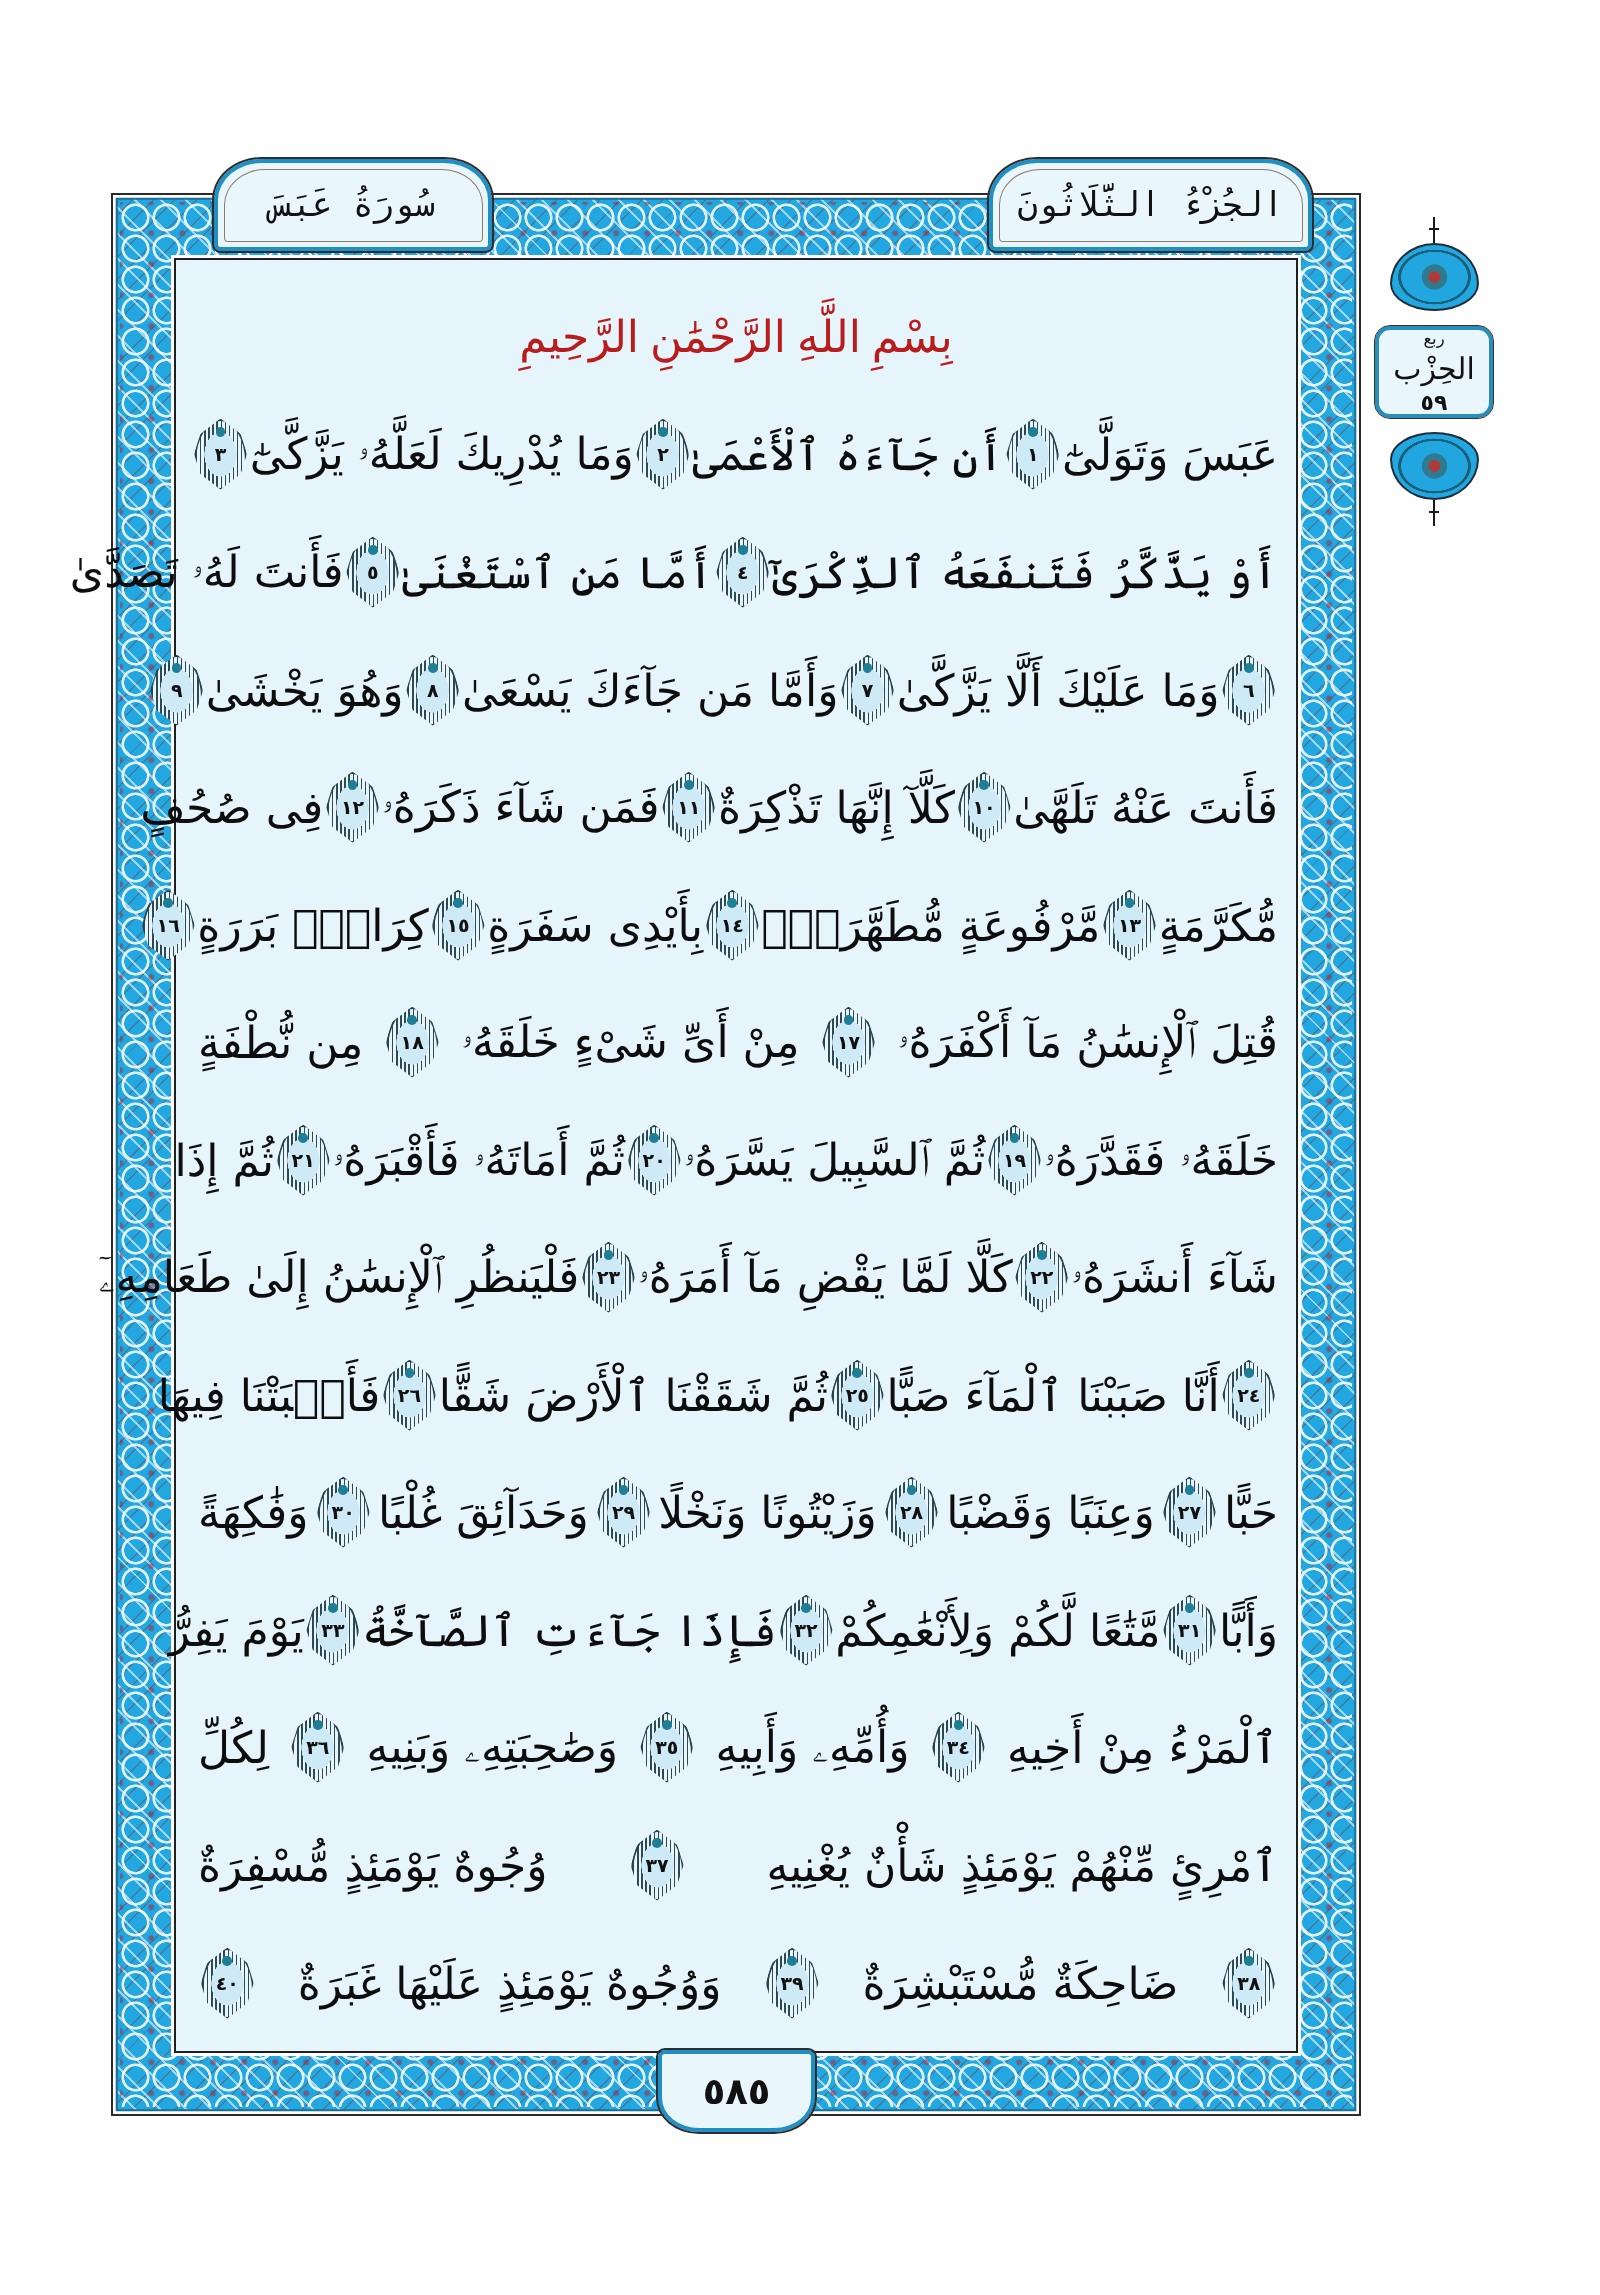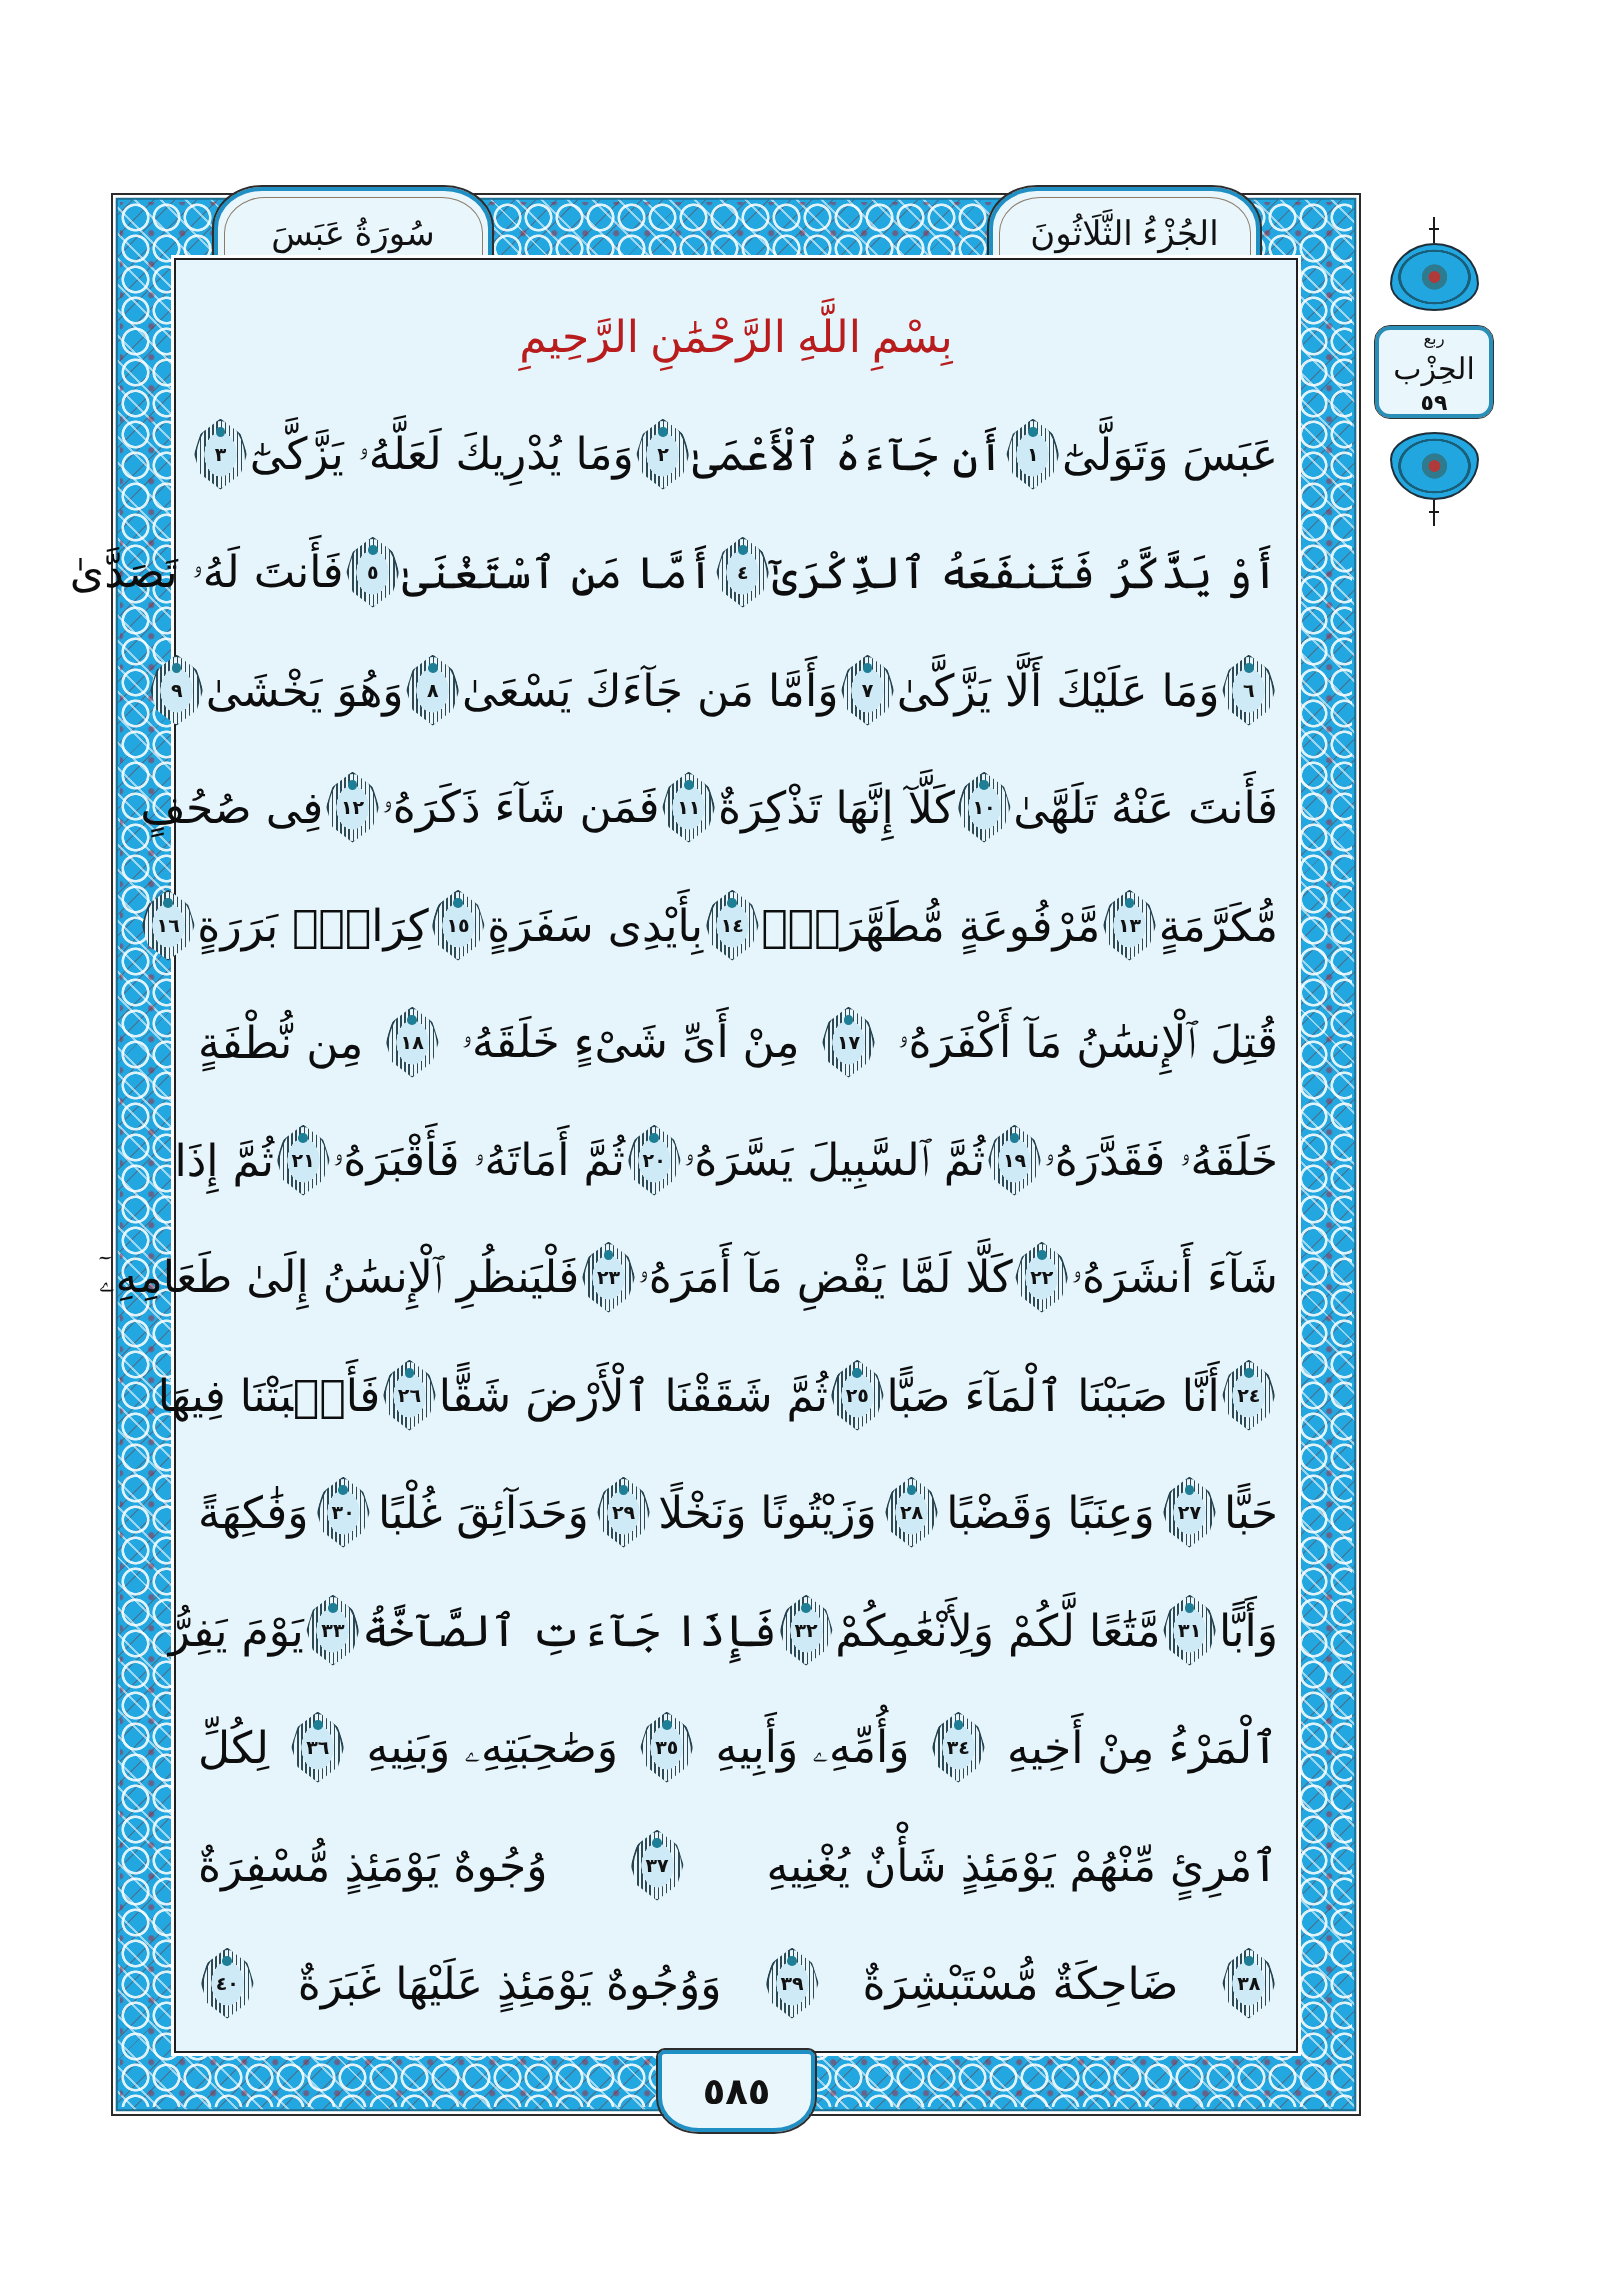--- a/index.html
+++ b/index.html
@@ -31,31 +31,30 @@
     border:2.7px solid #1f1f1f; outline:3.4px solid #ffffff;
   }
 
   
   .tab {
     position:absolute; top:159px; height:92px; box-sizing:border-box;
     background:#e9f6fc;
     border:4.1px solid #1f8fc4; outline:2.7px solid #2d2d2d;
     border-radius:48px 48px 6.8px 6.8px / 41px 41px 6.8px 6.8px;
     display:flex; align-items:center; justify-content:center;
-    font-family:Liberation Sans, sans-serif; font-size:34px; color:#111;
+    font-family:Liberation Mono, monospace; font-size:34px; color:#111;
     direction:rtl;
-    margin-top:28px;
   }
   .tab::after {
     content:""; position:absolute; left:5.5px; right:5.5px; top:5.5px; bottom:5.5px;
     border:1.4px solid #8a7b6b; border-radius:41px 41px 4.1px 4.1px / 36px 36px 4.1px 4.1px;
     pointer-events:none;
   }
   .tab-surah { left:214px; width:278px; }
-  .tab-juz   { left:989px; width:271px; }
+  .tab-juz   { left:989px; width:323px; }
 
   
   .page-tab {
     position:absolute; left:658px; top:2050px; width:157px; height:82px;
     box-sizing:border-box; background:#e9f6fc;
     border:4.1px solid #1f8fc4; outline:2.7px solid #2d2d2d;
     border-radius:6.8px 6.8px 41px 41px / 6.8px 6.8px 34px 34px;
     display:flex; align-items:center; justify-content:center;
     font-family:"DejaVu Sans", sans-serif; font-weight:bold; font-size:37px; color:#111;
   }

